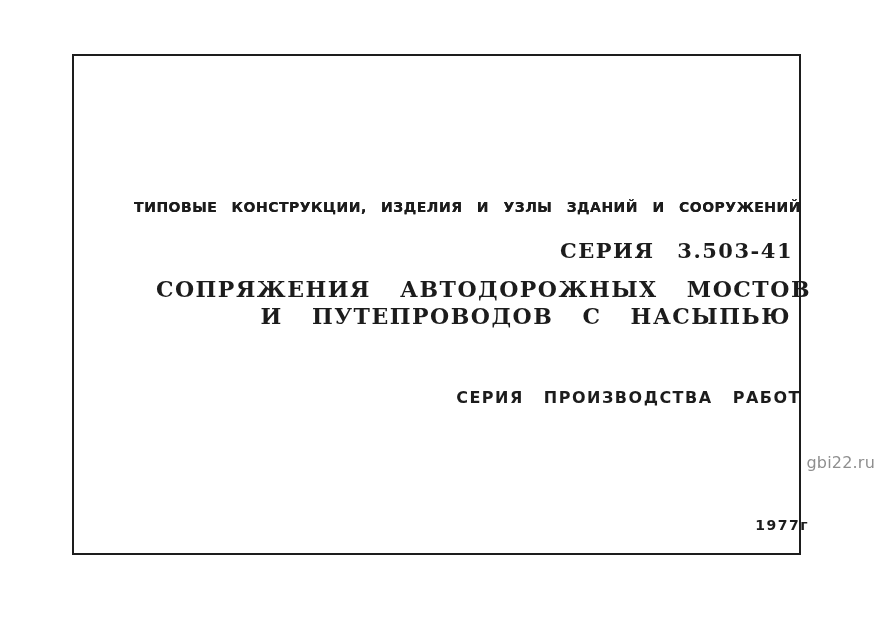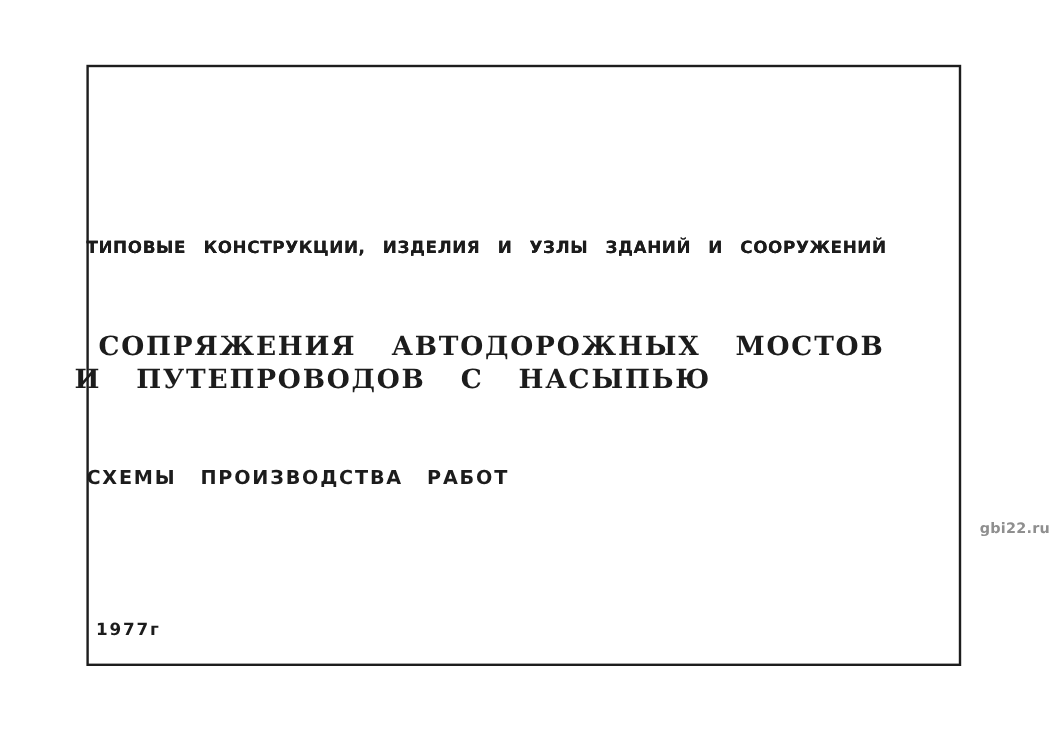--- a/index.html
+++ b/index.html
@@ -22,21 +22,21 @@
     top: 54px;
     width: 725px;
     height: 497px;
     border: 2px solid var(--frame, #1d1d1d);
     background: #ffffff;
   }
   .line {
     position: absolute;
     left: 72px;
     width: 729px;
-    text-align: left;
+    text-align: right;
     white-space: nowrap;
     color: var(--ink, #1c1c1c);
   }
   .category-line {
     top: 199px;
     font-size: 14px;
     font-weight: 600;
     letter-spacing: 0.5px;
     word-spacing: 9px;
     text-shadow: 0 0 0.4px var(--ink, #1c1c1c);
@@ -86,41 +86,42 @@
   .year-line {
     top: 517px;
     font-size: 14px;
     font-weight: 600;
     letter-spacing: 1.5px;
     transform: translateX(8px);
   }
   .watermark {
     position: absolute;
     right: 2px;
-    top: 433px;
-    font-size: 12px;
-    font-weight: bold;
+    top: 453px;
+    font-size: 16px;
+    font-weight: normal;
     color: var(--watermark, #8f8f8f);
     letter-spacing: 0.2px;
   }
 </style>
 </head>
 <body>
 
 <div class="page">
 
   <div class="frame"></div>
 
   <div class="line category-line">ТИПОВЫЕ  КОНСТРУКЦИИ,  ИЗДЕЛИЯ  И  УЗЛЫ  ЗДАНИЙ  И  СООРУЖЕНИЙ</div>
 
+  <div class="line series-line">СЕРИЯ  3.503-41</div>
 
   <div class="line title-line-1">СОПРЯЖЕНИЯ  АВТОДОРОЖНЫХ  МОСТОВ</div>
 
   <div class="line title-line-2">И  ПУТЕПРОВОДОВ  С  НАСЫПЬЮ</div>
 
 
-  <div class="line subtitle-line">СХЕМЫ  ПРОИЗВОДСТВА  РАБОТ</div>
+  <div class="line subtitle-line">СЕРИЯ  ПРОИЗВОДСТВА  РАБОТ</div>
 
   <div class="line year-line">1977г</div>
 
   <div class="watermark">gbi22.ru</div>
 
 </div>
 
 </body></html>

